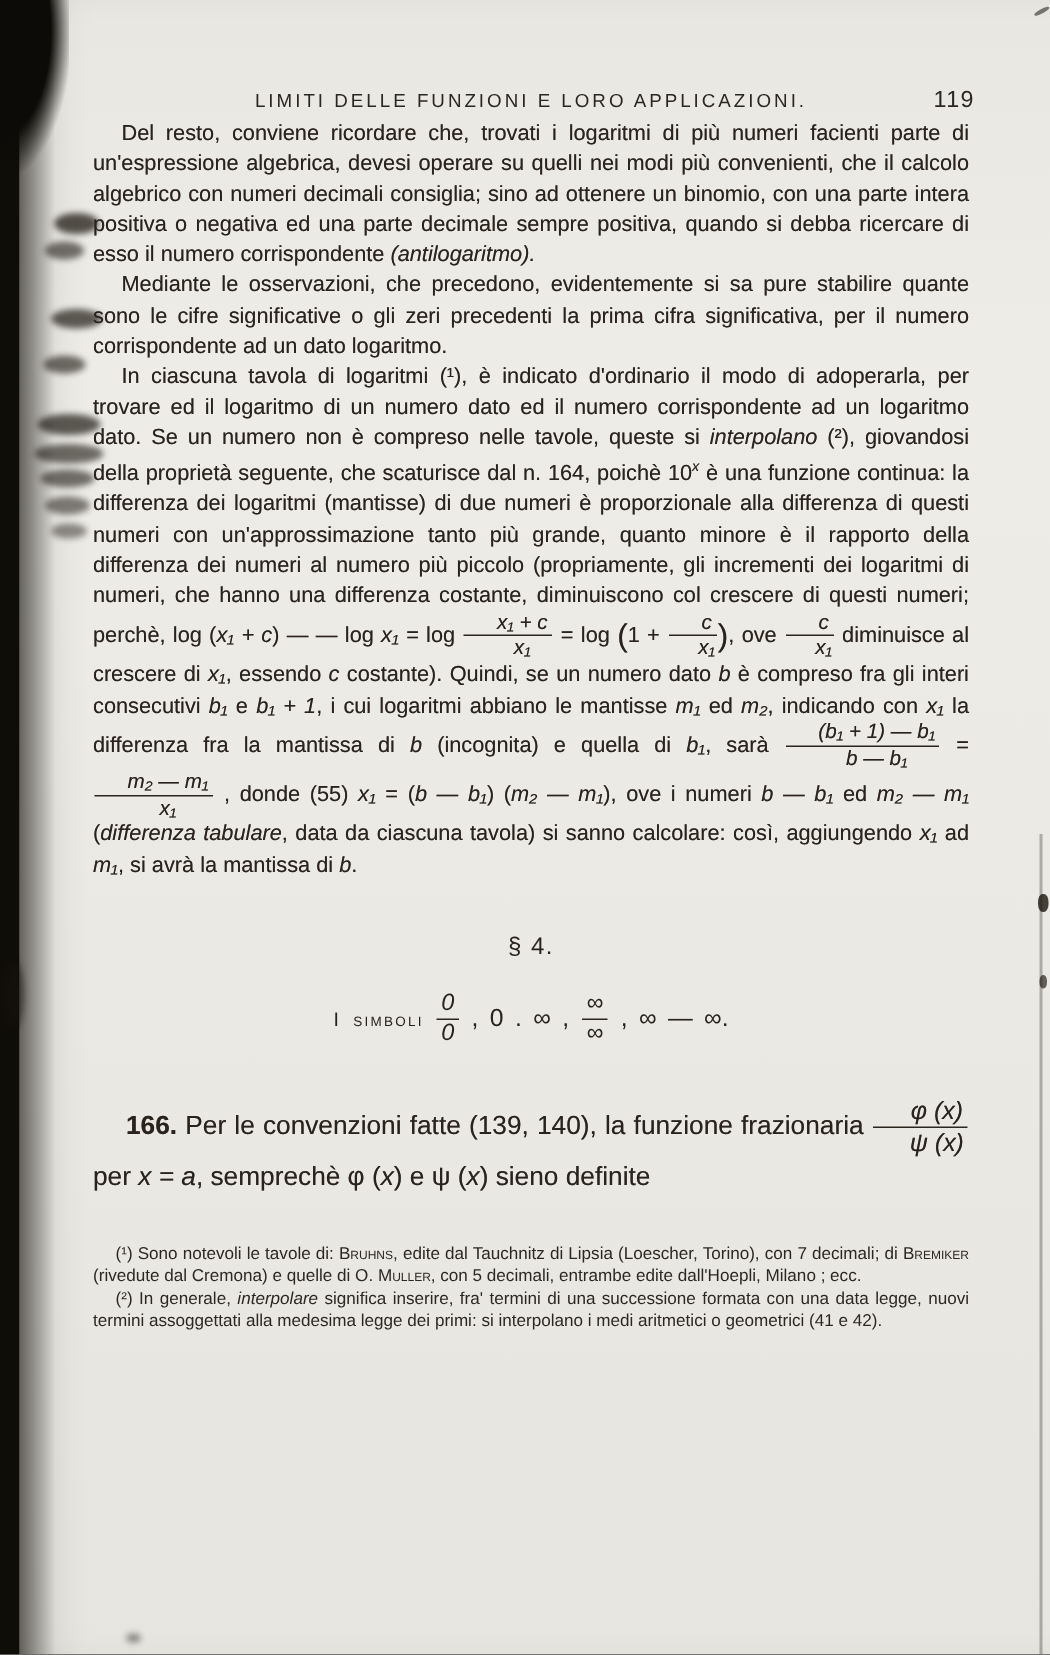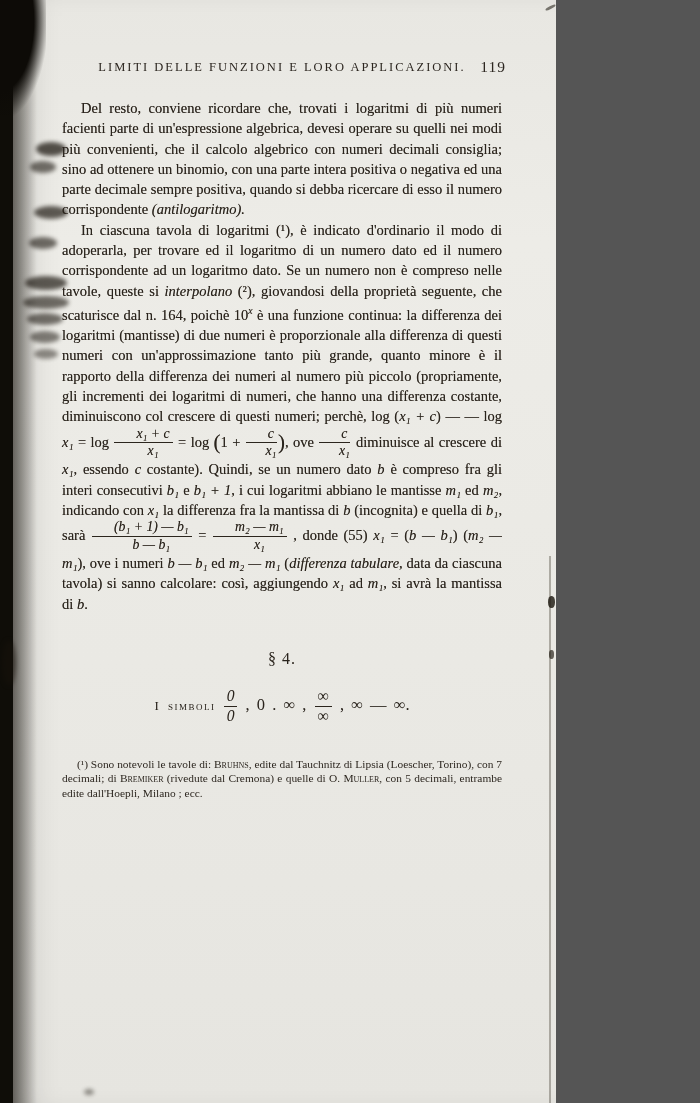--- a/index.html
+++ b/index.html
@@ -1,36 +1,36 @@
 <!DOCTYPE html>
 <html><head>
 <meta charset="utf-8">
 <style>
   html,body{margin:0;padding:0;background:#555;}
   .page{
-    position:relative;width:556px;height:1103px;overflow:hidden;
+    position:relative;width:700px;height:1103px;overflow:hidden;
     background:linear-gradient(180deg,#e8e7e2 0%,#edece7 22%,#eae9e4 60%,#e6e5e0 100%);
-    font-family:Liberation Serif, serif;
+    font-family:Liberation Sans, sans-serif;
     color:#29231c;
     box-shadow:inset 46px 0 42px -34px rgba(10,8,4,.45);
   }
   
   .binding{position:absolute;left:0;top:0;bottom:0;width:13px;background:#0f0d08;}
   .binding-fade{position:absolute;left:13px;top:0;bottom:0;width:24px;
     background:linear-gradient(90deg,rgba(18,14,8,.5),rgba(18,14,8,0));}
   .corner-blot{position:absolute;left:0;top:0;width:46px;height:116px;
     background:radial-gradient(ellipse at 0% 18%,#0d0b07 52%,rgba(13,11,7,0) 74%);}
   .blob{position:absolute;background:#17120b;border-radius:50%;filter:blur(2px);}
   .edge-line{position:absolute;right:5px;top:556px;bottom:0;width:2px;background:rgba(45,38,26,.32);}
   .edge-mark{position:absolute;background:#1a150d;border-radius:45%;}
   
   .content{position:absolute;left:62px;right:54px;top:60px;}
   .page-header{position:relative;text-align:center;font-size:12.5px;letter-spacing:2px;color:#2c2620;}
   .page-number{position:absolute;right:-4px;top:-2px;font-size:15.5px;letter-spacing:1px;}
-  .body-text{margin-top:23px;font-size:14.5px;line-height:20.3px;text-align:justify;
+  .body-text{margin-top:5px;font-size:14.5px;line-height:20.3px;text-align:justify;
     text-shadow:0 0 .4px rgba(43,35,24,.55);}
   .para{margin:0;text-indent:19px;}
   .section-heading{margin-top:36px;text-align:center;font-size:16px;letter-spacing:1px;}
   .symbols-line{margin-top:20px;text-align:center;font-size:16.5px;word-spacing:3px;}
   .symbols-line .smallcaps{font-size:13px;letter-spacing:1.5px;}
   .para-166{margin-top:34px;font-size:17.5px;line-height:26.5px;text-indent:22px;}
   .footnotes{margin-top:32px;font-size:11.4px;line-height:14.6px;text-align:justify;color:#2d2720;}
   .footnote{margin:0 0 1px 0;text-indent:15px;}
   
   .italic{font-style:italic;}
@@ -72,25 +72,28 @@
 
   <div class="content">
 
     <header class="page-header">
       <span class="running-title">LIMITI DELLE FUNZIONI E LORO APPLICAZIONI.</span>
       <span class="page-number">119</span>
     </header>
 
     <div class="body-text">
       <p class="para">Del resto, conviene ricordare che, trovati i logaritmi di più numeri facienti parte di un'espressione algebrica, devesi operare su quelli nei modi più convenienti, che il calcolo algebrico con numeri decimali consiglia; sino ad ottenere un binomio, con una parte intera positiva o negativa ed una parte decimale sempre positiva, quando si debba ricercare di esso il numero corrispondente <span class="italic">(antilogaritmo).</span></p>
+      <p class="para">Mediante le osservazioni, che precedono, evidentemente si sa pure stabilire quante sono le cifre significative o gli zeri precedenti la prima cifra significativa, per il numero corrispondente ad un dato logaritmo.</p>
       <p class="para">In ciascuna tavola di logaritmi (¹), è indicato d'ordinario il modo di adoperarla, per trovare ed il logaritmo di un numero dato ed il numero corrispondente ad un logaritmo dato. Se un numero non è compreso nelle tavole, queste si <span class="italic">interpolano</span> (²), giovandosi della proprietà seguente, che scaturisce dal n. 164, poichè 10<span class="sup">x</span> è una funzione continua: la differenza dei logaritmi (mantisse) di due numeri è proporzionale alla differenza di questi numeri con un'approssimazione tanto più grande, quanto minore è il rapporto della differenza dei numeri al numero più piccolo (propriamente, gli incrementi dei logaritmi di numeri, che hanno una differenza costante, diminuiscono col crescere di questi numeri; perchè, log (<span class="math">x₁ + c</span>) — — log <span class="math">x₁</span> = log <span class="frac"><span class="num">x₁ + c</span><span class="den">x₁</span></span> = log <span class="bigp">(</span>1 + <span class="frac"><span class="num">c</span><span class="den">x₁</span></span><span class="bigp">)</span>, ove <span class="frac"><span class="num">c</span><span class="den">x₁</span></span> diminuisce al crescere di <span class="math">x₁</span>, essendo <span class="math">c</span> costante). Quindi, se un numero dato <span class="math">b</span> è compreso fra gli interi consecutivi <span class="math">b₁</span> e <span class="math">b₁ + 1</span>, i cui logaritmi abbiano le mantisse <span class="math">m₁</span> ed <span class="math">m₂</span>, indicando con <span class="math">x₁</span> la differenza fra la mantissa di <span class="math">b</span> (incognita) e quella di <span class="math">b₁</span>, sarà <span class="frac"><span class="num">(b₁ + 1) — b₁</span><span class="den">b — b₁</span></span> = <span class="frac"><span class="num">m₂ — m₁</span><span class="den">x₁</span></span> ,  donde (55) <span class="math">x₁</span> = (<span class="math">b — b₁</span>) (<span class="math">m₂ — m₁</span>), ove i numeri <span class="math">b — b₁</span> ed <span class="math">m₂ — m₁</span> (<span class="italic">differenza tabulare</span>, data da ciascuna tavola) si sanno calcolare: così, aggiungendo <span class="math">x₁</span> ad <span class="math">m₁</span>, si avrà la mantissa di <span class="math">b</span>.</p>
     </div>
 
     <div class="section-heading">§ 4.</div>
     <div class="symbols-line"><span class="smallcaps">I simboli</span>  <span class="frac"><span class="num">0</span><span class="den">0</span></span> ,  0 . ∞ ,  <span class="frac"><span class="num">∞</span><span class="den">∞</span></span> ,  ∞ — ∞.</div>
 
+    <p class="body-text para para-166"><span class="bold">166.</span> Per le convenzioni fatte (139, 140), la funzione frazionaria <span class="frac"><span class="num">φ (x)</span><span class="den">ψ (x)</span></span> per <span class="math">x = a</span>, semprechè φ (<span class="math">x</span>) e ψ (<span class="math">x</span>) sieno definite</p>
 
     <div class="footnotes">
       <p class="footnote">(¹) Sono notevoli le tavole di: <span class="smallcaps">Bruhns</span>, edite dal Tauchnitz di Lipsia (Loescher, Torino), con 7 decimali; di <span class="smallcaps">Bremiker</span> (rivedute dal Cremona) e quelle di O. <span class="smallcaps">Muller</span>, con 5 decimali, entrambe edite dall'Hoepli, Milano ; ecc.</p>
+      <p class="footnote">(²) In generale, <span class="italic">interpolare</span> significa inserire, fra' termini di una successione formata con una data legge, nuovi termini assoggettati alla medesima legge dei primi: si interpolano i medi aritmetici o geometrici (41 e 42).</p>
     </div>
 
   </div>
 </div>
 
 </body></html>

